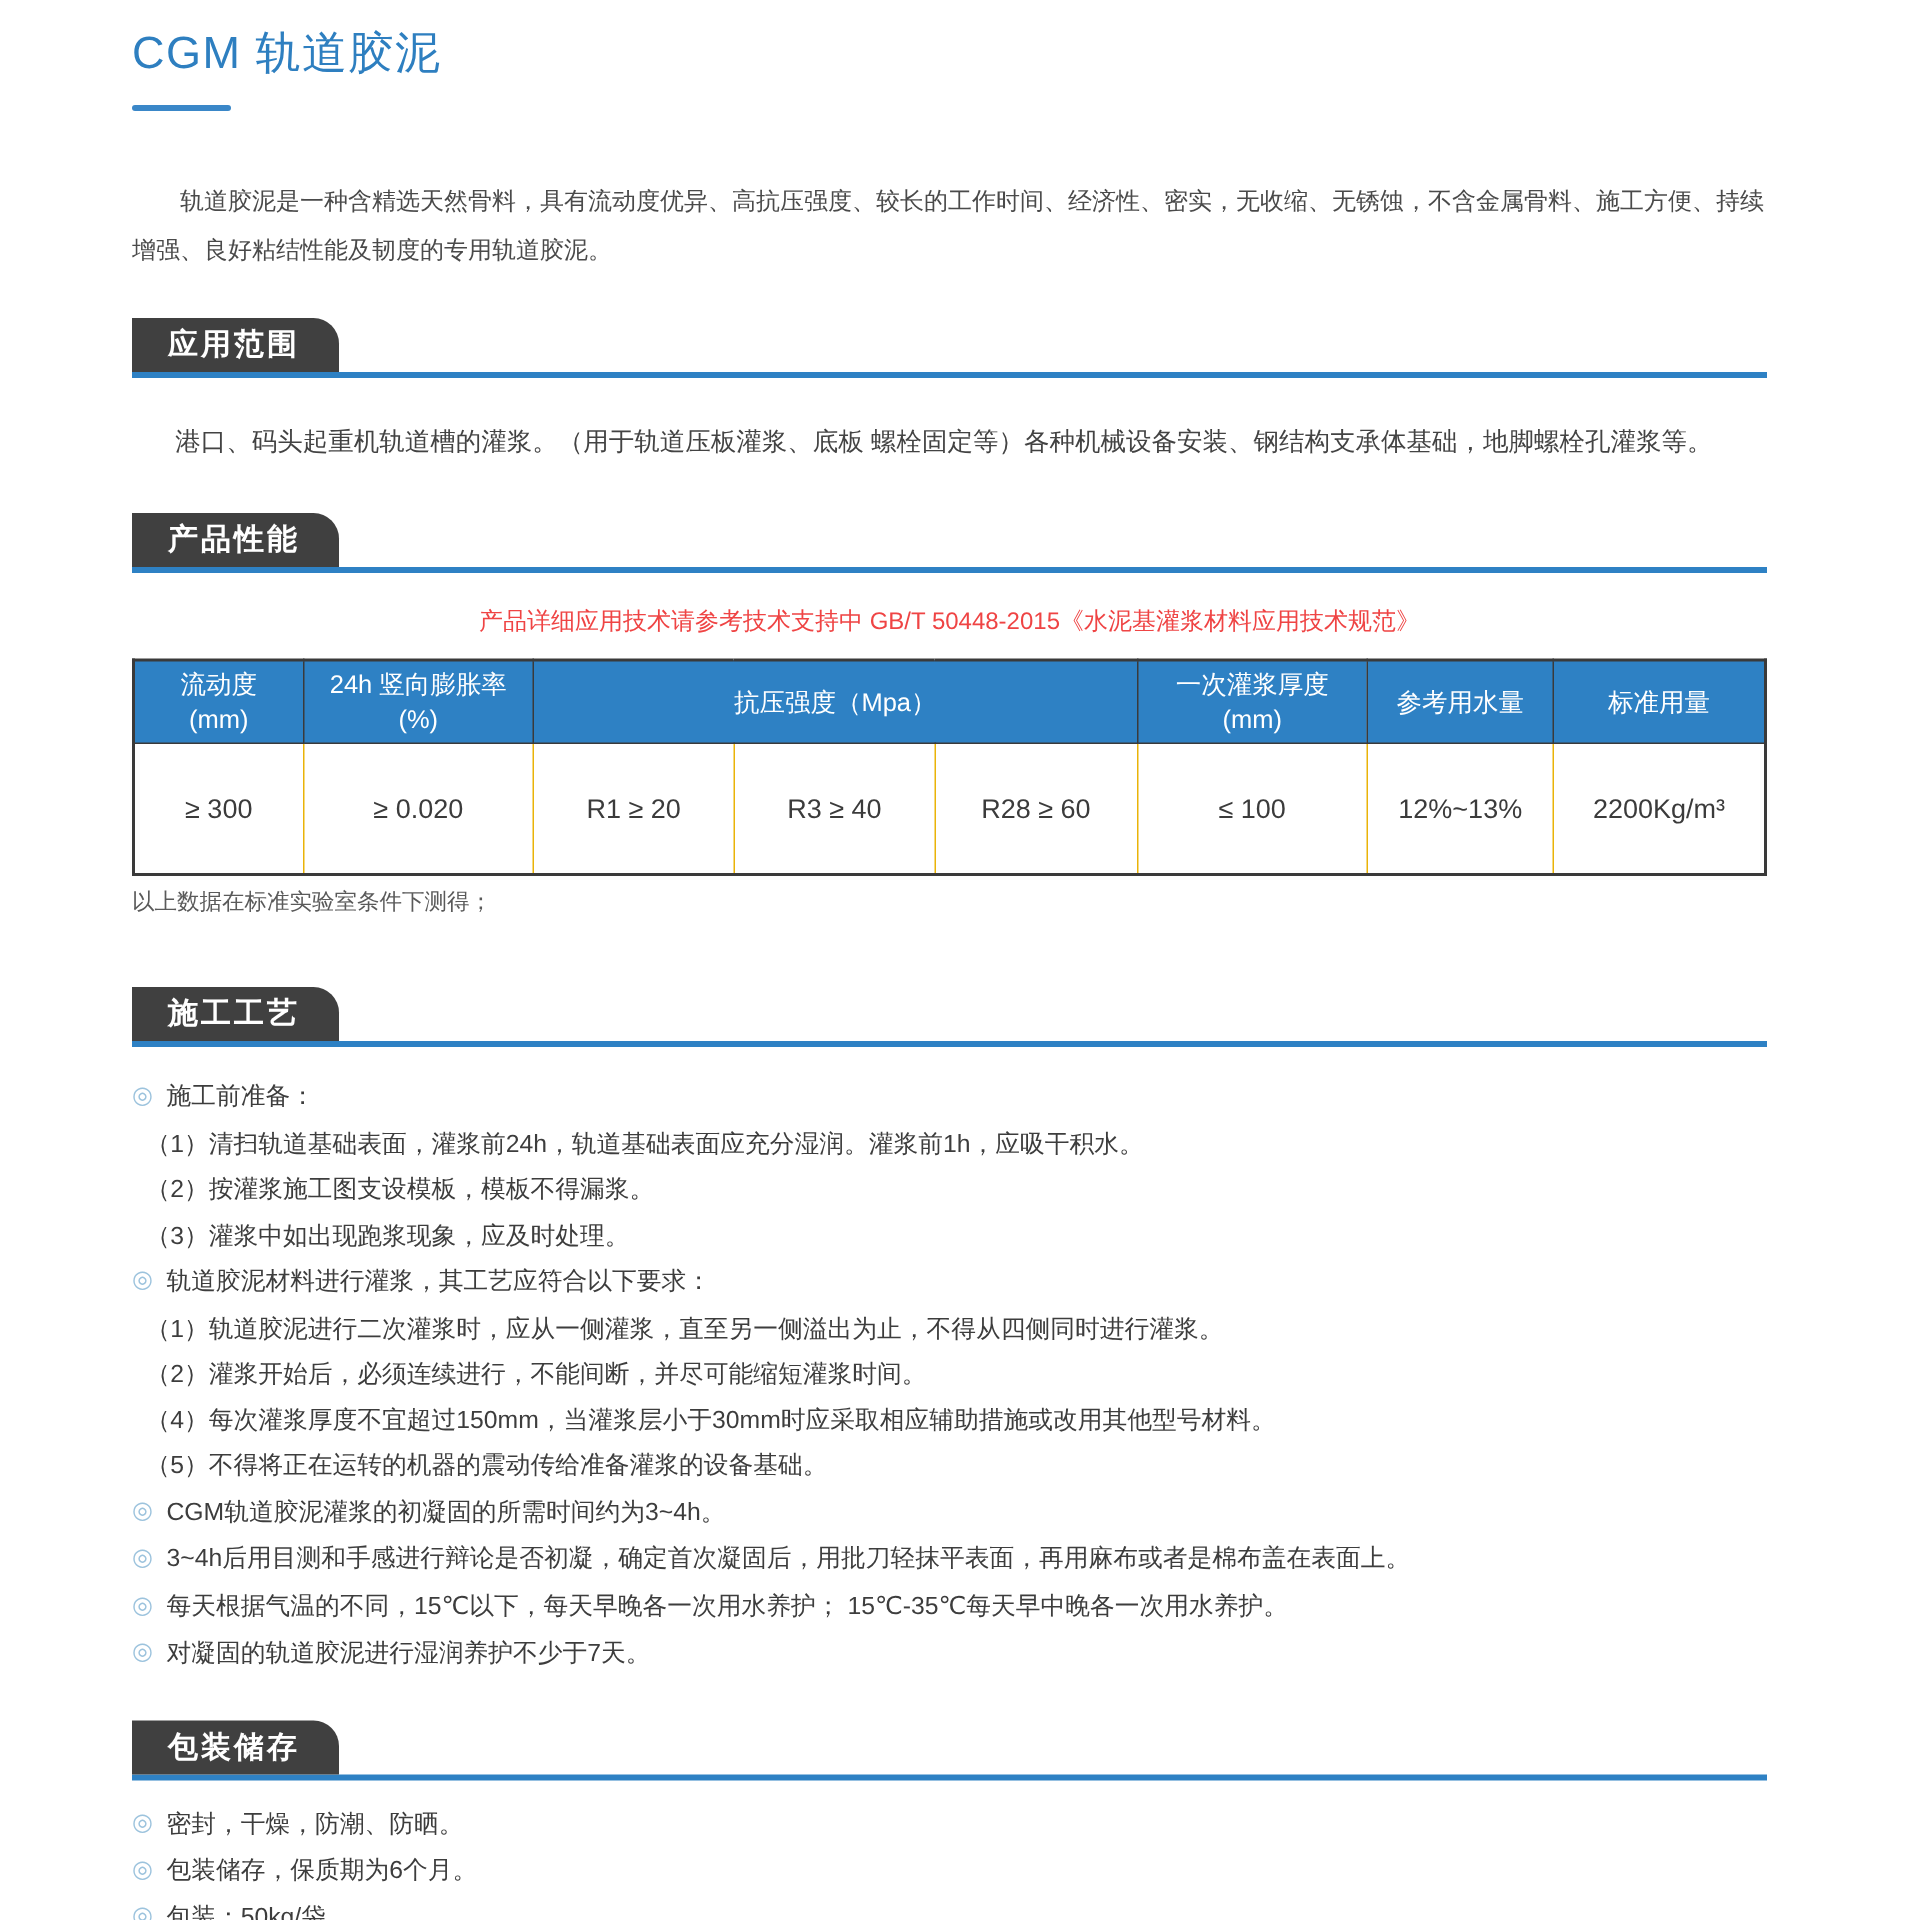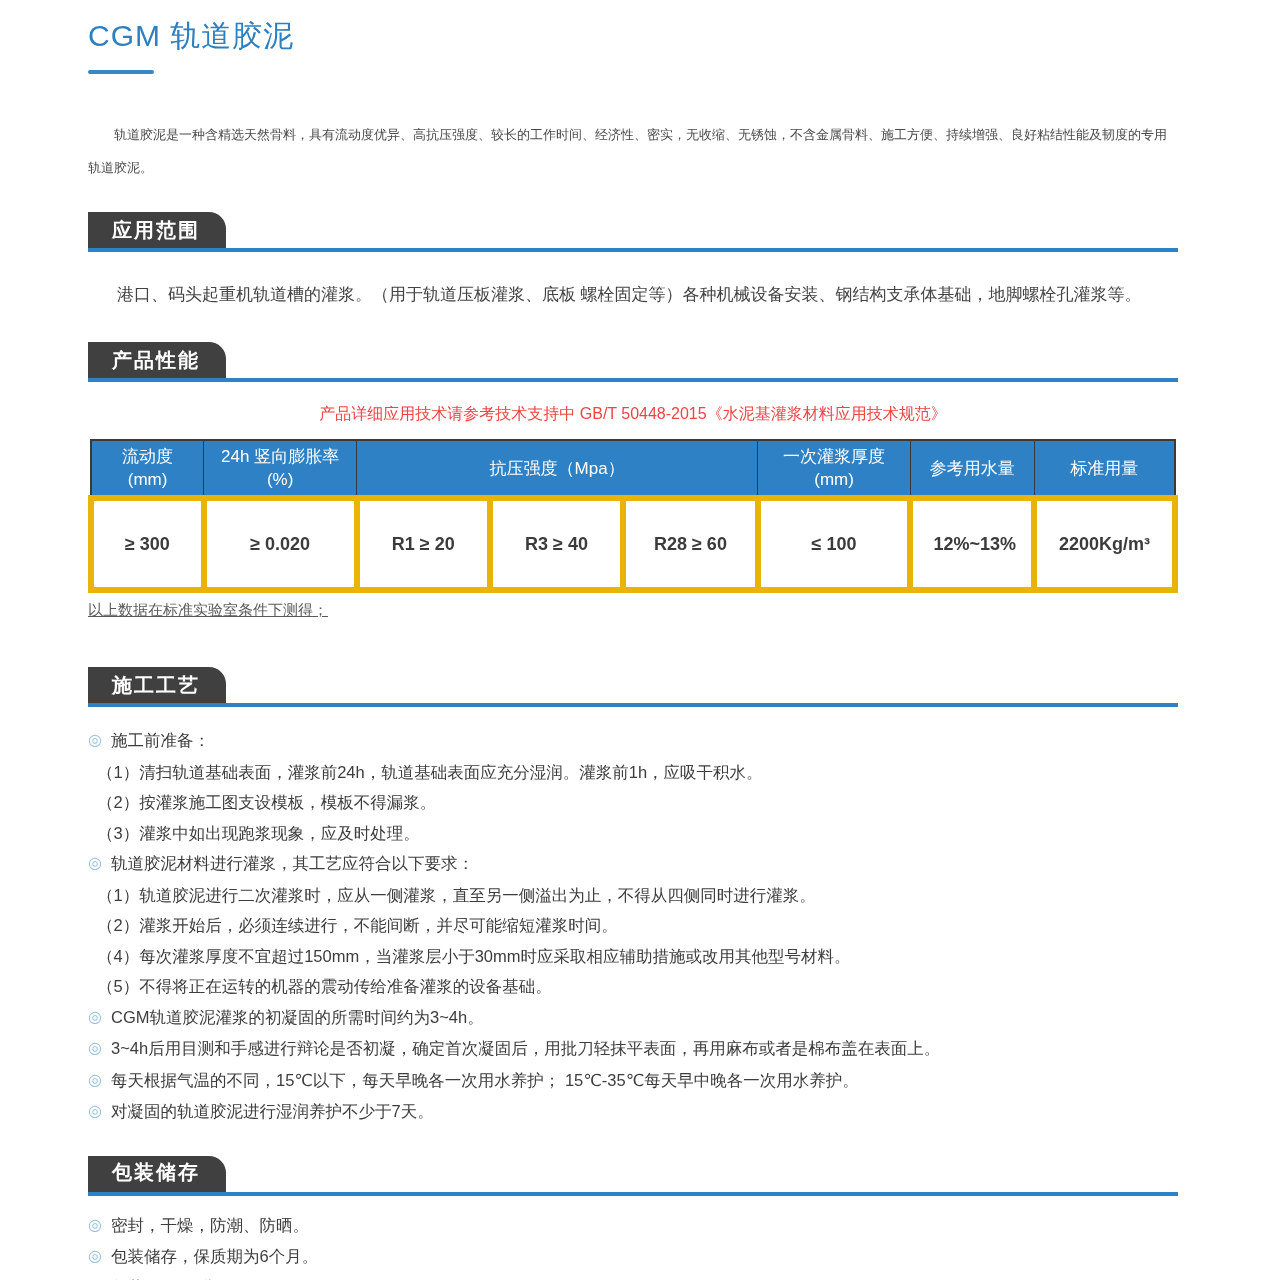--- a/index.html
+++ b/index.html
@@ -12,21 +12,21 @@
 
   
   .page-title{
     margin:0;font-size:30px;font-weight:normal;color:#2e7fc0;
     letter-spacing:1px;line-height:1.2;
   }
   .title-dash{width:66px;height:4px;background:#3a87c8;margin-top:16px;border-radius:2px;}
 
   
   .intro{
-    margin:44px 0 0 0;font-size:13px;line-height:33px;color:#4a4a4a;
+    margin:44px 0 0 0;font-size:16px;line-height:33px;color:#4a4a4a;
     text-indent:2em;
   }
 
   
   .section-header{border-bottom:4px solid #2e81c4;margin-top:28px;line-height:0;}
   .section-badge{
     display:inline-block;background:#404040;color:#ffffff;
     font-size:20px;font-weight:bold;line-height:34px;
     padding:1px 26px 1px 24px;border-radius:0 17px 0 0;
     letter-spacing:2px;
@@ -40,24 +40,24 @@
   table.spec{
     width:100%;border-collapse:collapse;margin-top:14px;
     border:2px solid #3a3a3a;table-layout:fixed;
   }
   table.spec th{
     background:#2e81c4;color:#ffffff;font-weight:normal;
     font-size:17px;line-height:23px;padding:4px 2px;
     border:1px solid #3a3a3a;white-space:pre-line;height:44px;
   }
   table.spec td{
-    border:6px solid #eab308;text-align:center;font-size:18px;color:#3b3b3b;
-    height:46px;padding:20px;background:#ffffff;font-weight:bold;
+    border:1px solid #eab308;text-align:center;font-size:18px;color:#3b3b3b;
+    height:46px;padding:20px;background:#ffffff;
   }
-  .footnote{margin:8px 0 0 0;font-size:15px;color:#5a5a5a;text-decoration:underline;}
+  .footnote{margin:8px 0 0 0;font-size:15px;color:#5a5a5a;}
 
   
   .list{margin-top:18px;}
   .li{font-size:16.5px;color:#3d3d3d;line-height:30.5px;display:flex;align-items:baseline;}
   .li .ring{
     color:#9cc3dd;font-size:16px;flex:0 0 auto;margin-right:9px;
     transform:translateY(-1px);
   }
   .li.num{padding-left:9px;}
   .storage-list{margin-top:14px;}
@@ -167,21 +167,21 @@
     <div class="li bullet">
         <span class="ring">◎</span>
         <span>每天根据气温的不同，15℃以下，每天早晚各一次用水养护； 15℃-35℃每天早中晚各一次用水养护。</span>
       </div>
     <div class="li bullet">
         <span class="ring">◎</span>
         <span>对凝固的轨道胶泥进行湿润养护不少于7天。</span>
       </div>
   </div>
 
-  <div class="section-header" style="font-family:Liberation Mono, monospace;">
+  <div class="section-header" style="">
     <span class="section-badge">包装储存</span>
   </div>
 
   <div class="list storage-list">
     <div class="li bullet">
         <span class="ring">◎</span>
         <span>密封，干燥，防潮、防晒。</span>
       </div>
     <div class="li bullet">
         <span class="ring">◎</span>

